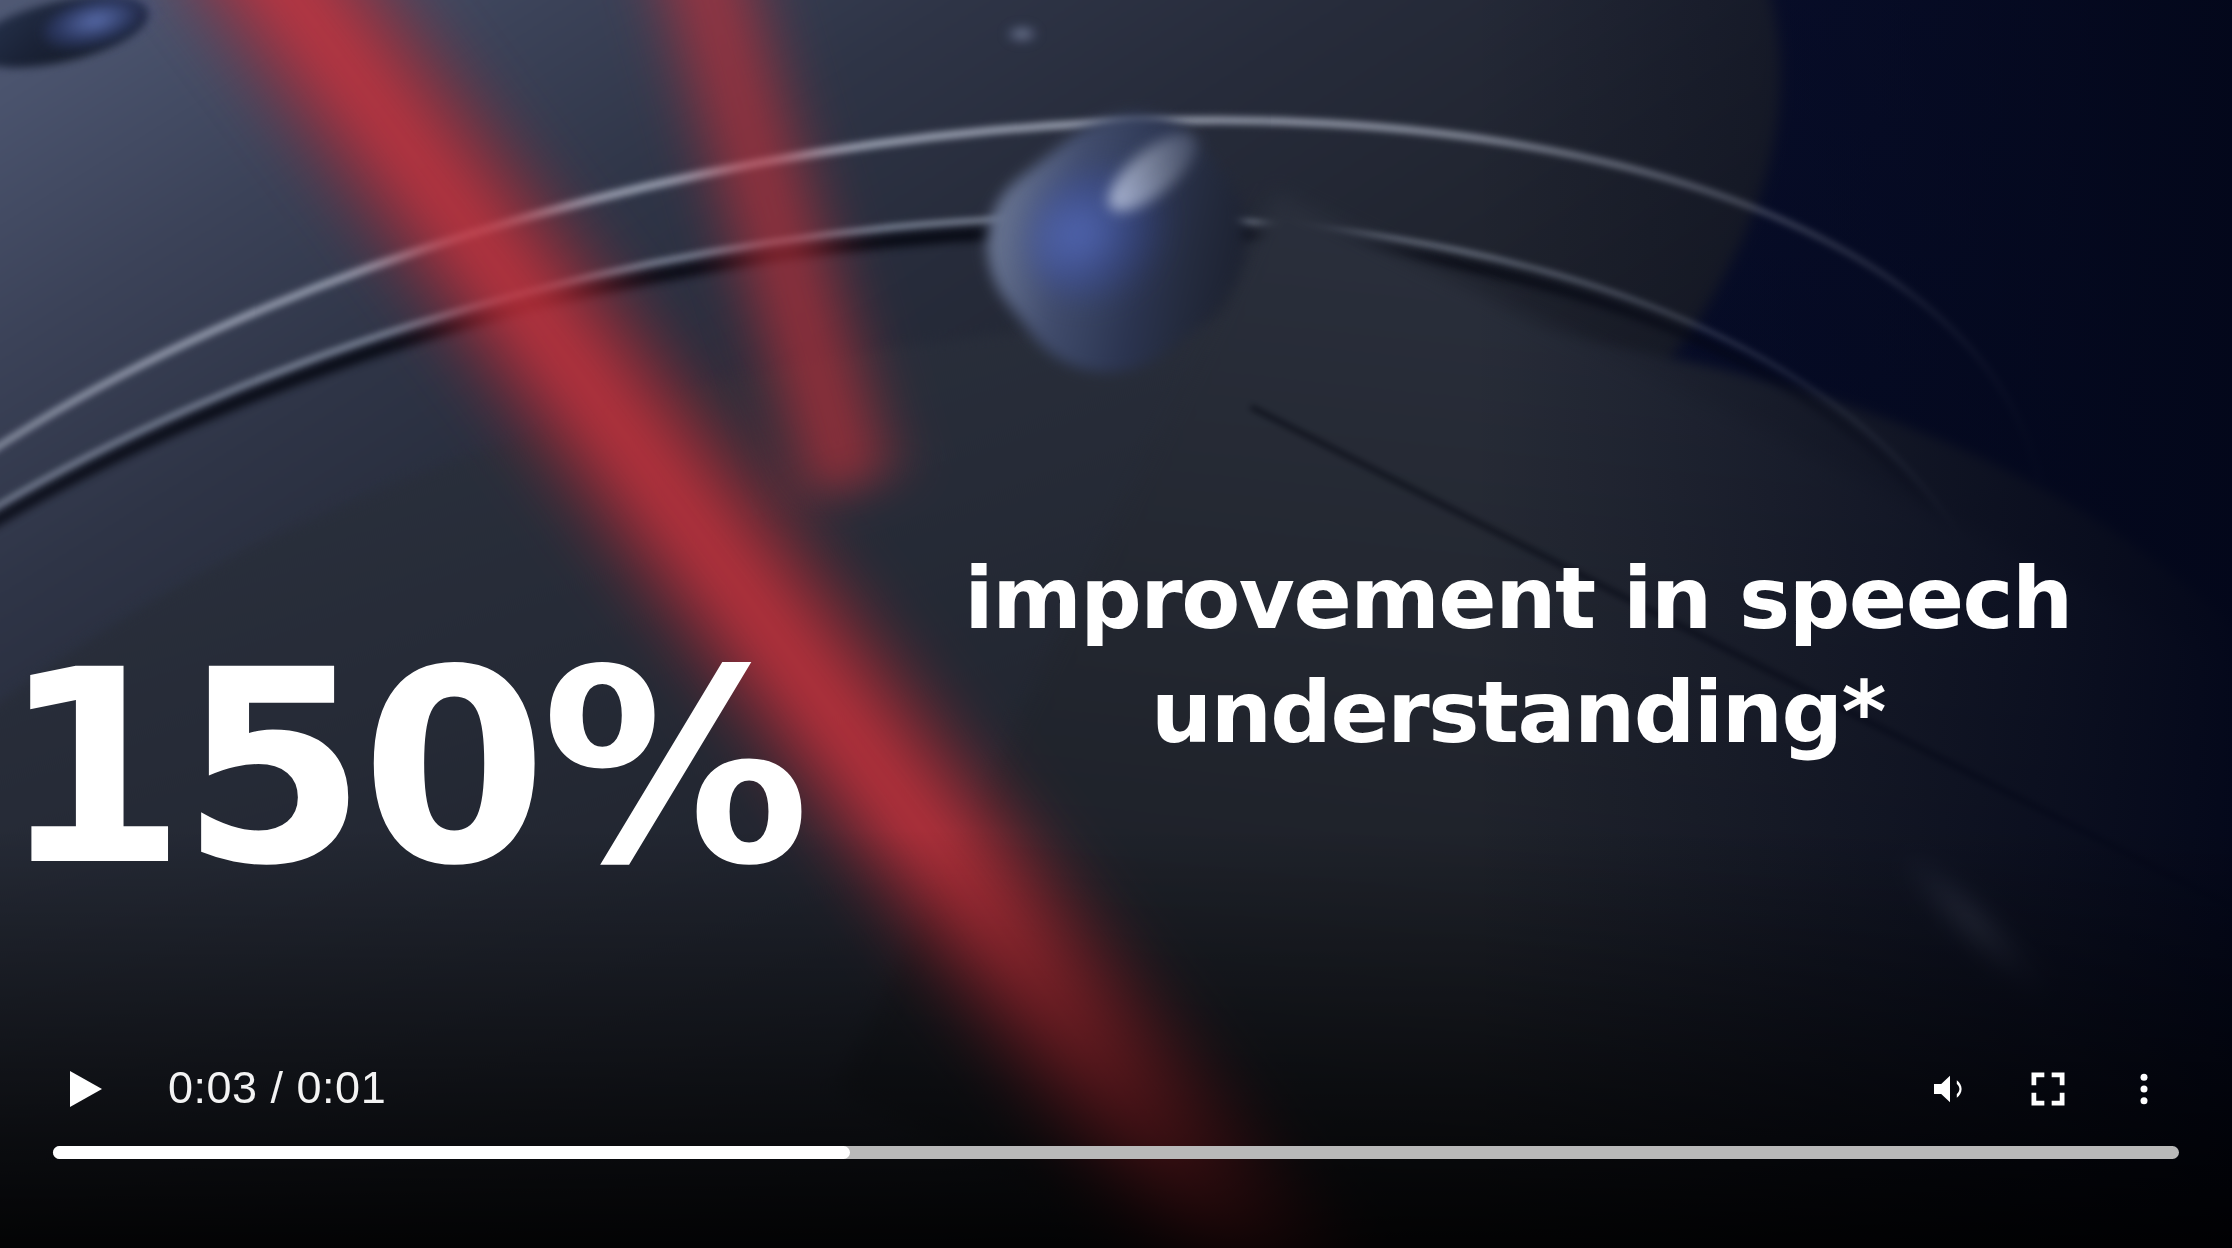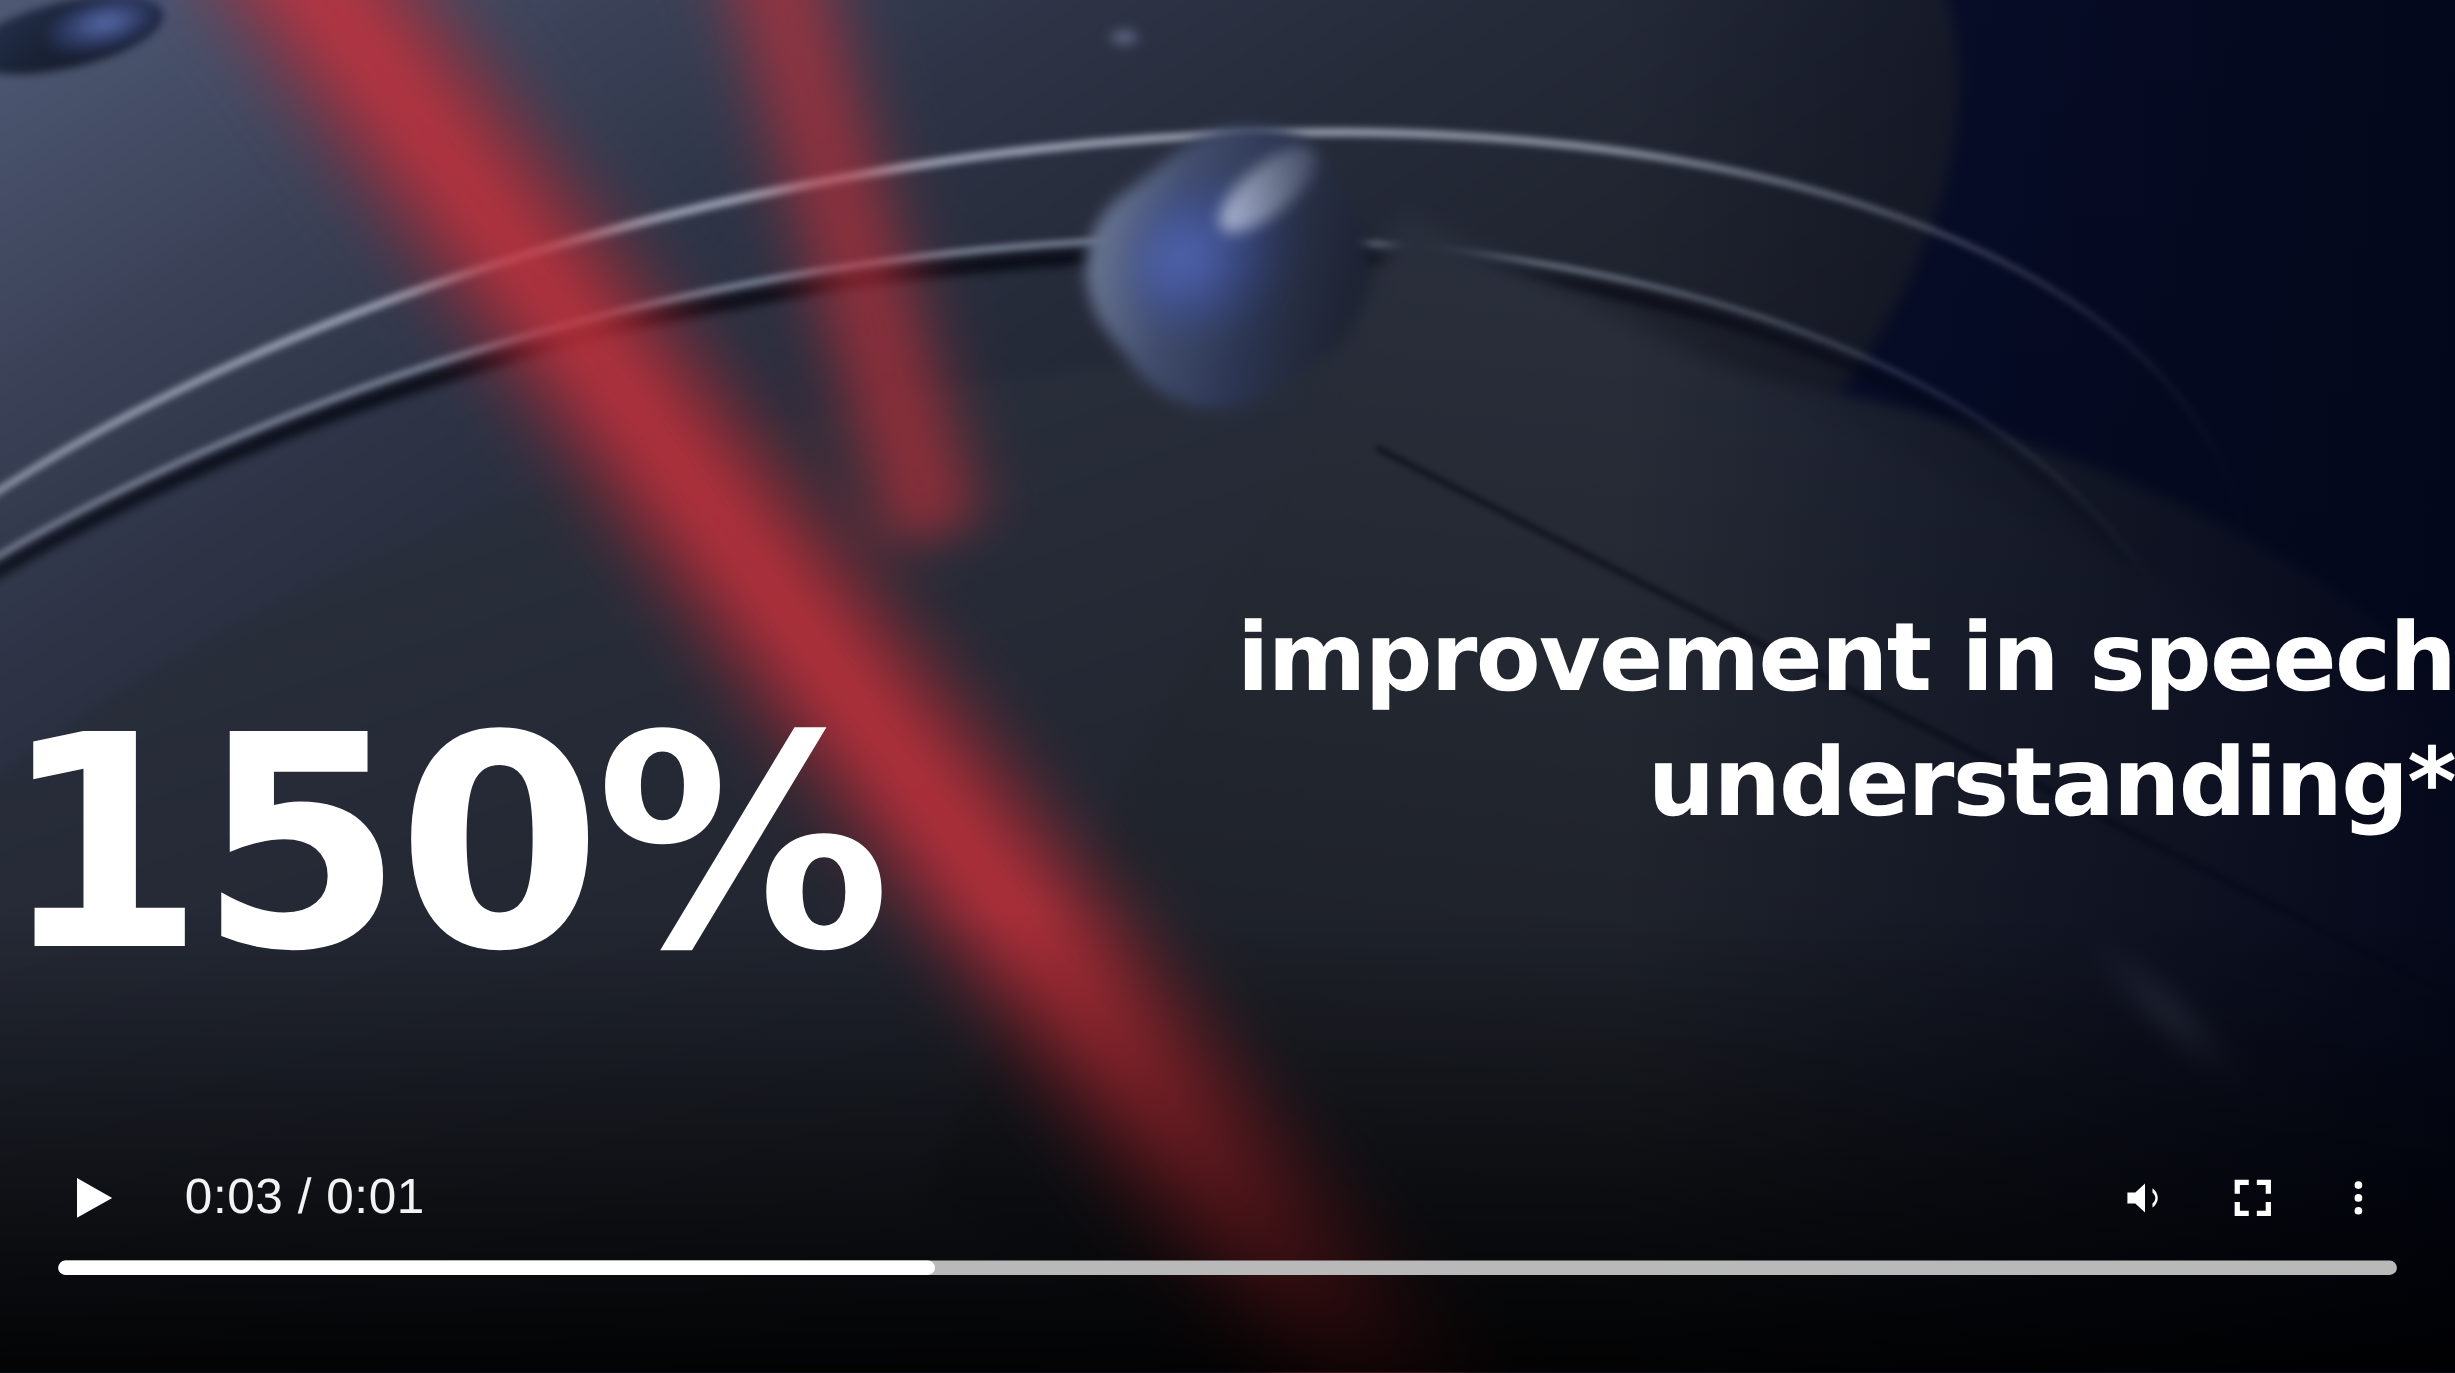--- a/index.html
+++ b/index.html
@@ -329,21 +329,21 @@
     color: #ffffff;
   }
   .stat-caption {
     margin-top: 64px;
     font-family: "DejaVu Sans", sans-serif;
     font-weight: bold;
     font-size: 86px;
     line-height: 1.32;
     letter-spacing: -1.5px;
     color: #ffffff;
-    text-align: right;
+    text-align: center;
     max-width: 1560px;
   }
 
   
   .controls {
     position: absolute;
     left: 0;
     bottom: 0;
     width: 2232px;
     height: 248px;

